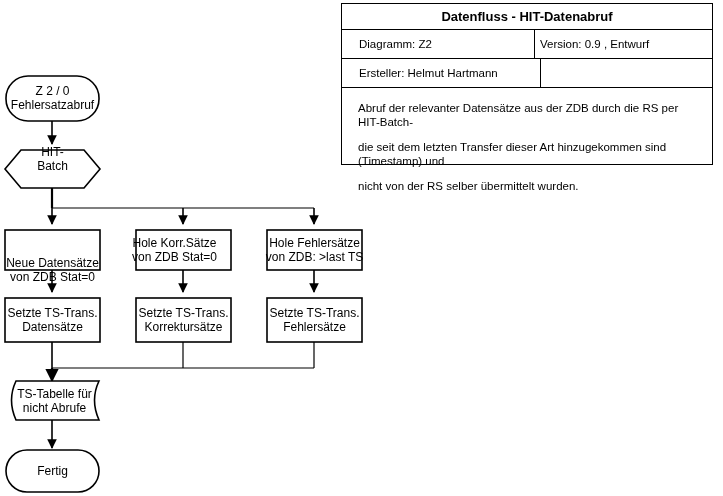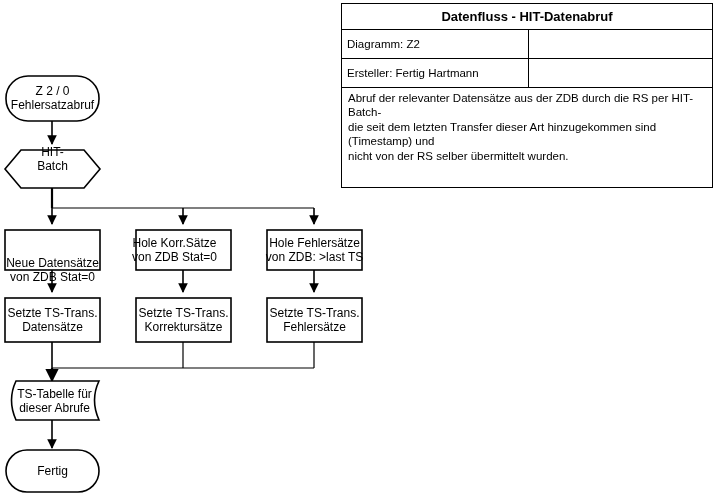--- a/index.html
+++ b/index.html
@@ -24,21 +24,21 @@
     width: 723px;
     height: 496px;
   }
 
   
   .legend-table {
     position: absolute;
     left: 341px;
     top: 3px;
     width: 372px;
-    height: 185px;
+    height: 162px;
     border: 1px solid #000000;
     box-sizing: border-box;
     background: #ffffff;
   }
   .legend-row {
     display: flex;
     width: 100%;
     box-sizing: border-box;
     border-bottom: 1px solid #000000;
   }
@@ -56,34 +56,35 @@
     height: 28px;
     line-height: 28px;
     font-size: 11.5px;
     padding-left: 5px;
     white-space: nowrap;
     overflow: hidden;
   }
   .legend-cell.left {
     width: 187px;
     border-right: 1px solid #000000;
+    margin-left: 12px;
   }
   .legend-cell.right {
     width: 183px;
   }
   .legend-desc {
     box-sizing: border-box;
     width: 100%;
     height: 93px;
     padding: 2px 4px 0 4px;
     font-size: 11.5px;
     line-height: 13.6px;
   }
   .legend-desc p {
-    margin: 2px;
+    margin: 12px;
   }
 
   
   .node-label {
     position: absolute;
     text-align: center;
     font-size: 12px;
     line-height: 14px;
     white-space: pre;
     pointer-events: none;
@@ -151,36 +152,37 @@
 <div class="node-label" style="left:125px; top:236px; width:99px;"><span>Hole Korr.Sätze</span><br><span>von ZDB Stat=0</span></div>
 
 <div class="node-label" style="left:264px; top:236px; width:101px;"><span>Hole Fehlersätze</span><br><span>von ZDB: &gt;last TS</span></div>
 
 <div class="node-label" style="left:3px; top:306px; width:99px;"><span>Setzte TS-Trans.</span><br><span>Datensätze</span></div>
 
 <div class="node-label" style="left:134px; top:306px; width:99px;"><span>Setzte TS-Trans.</span><br><span>Korrektursätze</span></div>
 
 <div class="node-label" style="left:265px; top:306px; width:99px;"><span>Setzte TS-Trans.</span><br><span>Fehlersätze</span></div>
 
-<div class="node-label" style="left:6px; top:387px; width:97px;"><span>TS-Tabelle für</span><br><span>dieser Abrufe</span></div>
+<div class="node-label" style="left:6px; top:387px; width:97px;"><span>TS-Tabelle für</span><br><span>nicht Abrufe</span></div>
 
 <div class="node-label" style="left:6px; top:464px; width:93px;"><span>Fertig</span></div>
 
 <div class="legend-table">
 
   <div class="legend-row">
     <div class="legend-title">Datenfluss - HIT-Datenabruf</div>
   </div>
 
   <div class="legend-row">
     <div class="legend-cell left">Diagramm: Z2</div>
+    <div class="legend-cell right">Version: 0.9 , Entwurf</div>
   </div>
 
   <div class="legend-row">
-    <div class="legend-cell left">Ersteller: Fertig Hartmann</div>
+    <div class="legend-cell left">Ersteller: Helmut Hartmann</div>
   </div>
 
   <div class="legend-desc">
     <p>Abruf der relevanter Datensätze aus der ZDB durch die RS per HIT-Batch-</p>
     <p>die seit dem letzten Transfer dieser Art hinzugekommen sind (Timestamp) und</p>
     <p>nicht von der RS selber übermittelt wurden.</p>
   </div>
 </div>
 
 </body></html>

